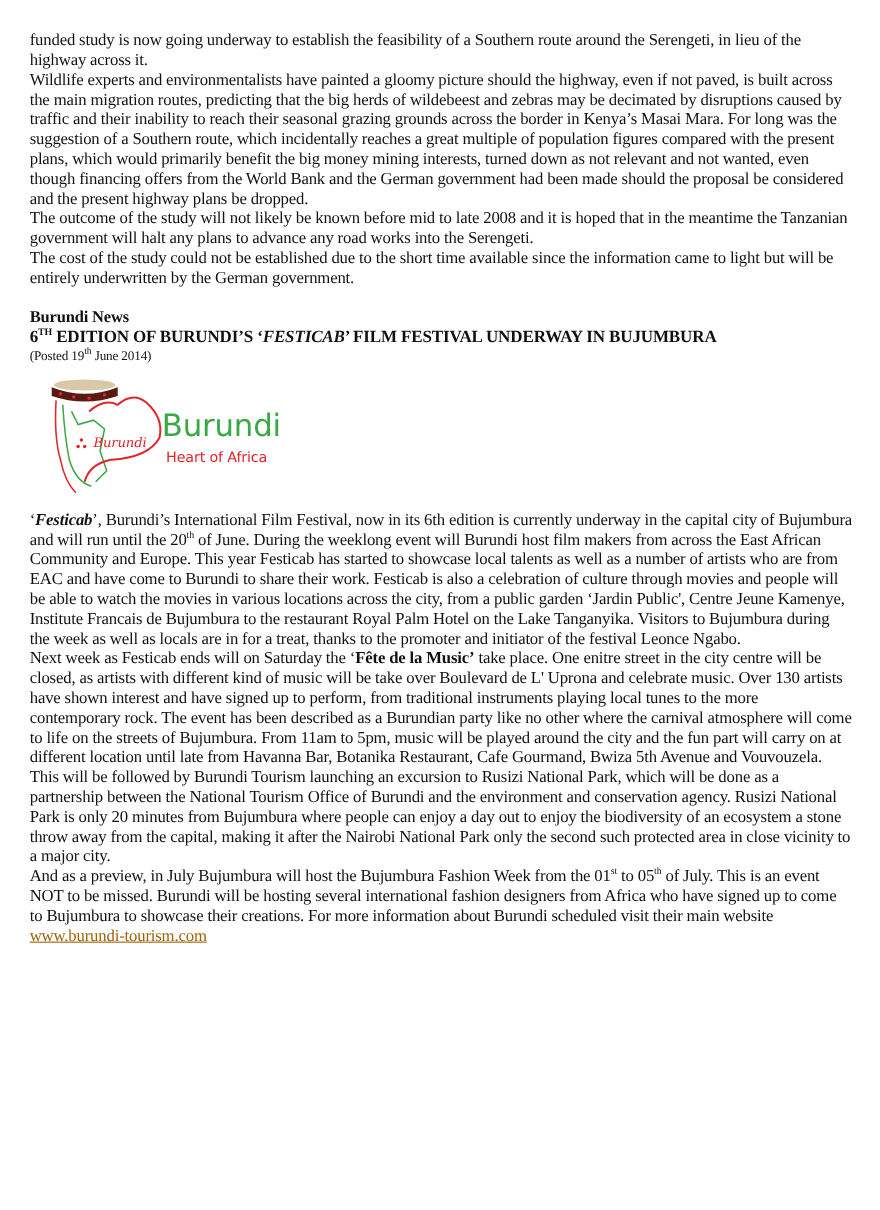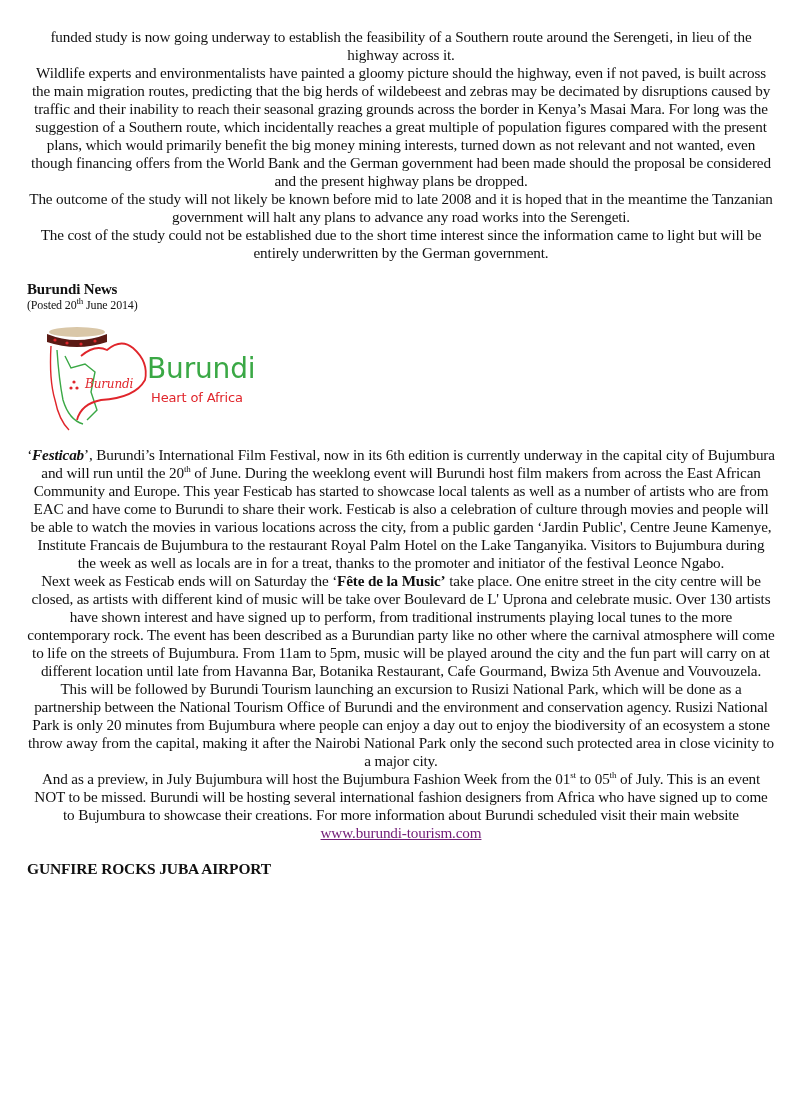--- a/index.html
+++ b/index.html
@@ -3,46 +3,49 @@
 <meta charset="utf-8">
 <style>
   html, body { margin: 0; padding: 0; background: #ffffff; }
   body { width: 800px; height: 1100px; overflow: hidden; position: relative; }
   .page {
     position: absolute; left: 27px; top: 28px; width: 748px;
     font-family: "Liberation Serif", "DejaVu Serif", serif;
     font-size: 15.2px; line-height: 18px; color: #111;
     letter-spacing: -0.15px;
   }
-  .page p { margin: 0; text-align: center; }
+  .page p { margin: 0; }
   .gap { height: 18px; }
   .section-label { font-weight: bold; font-size: 15px; line-height: 18px; }
   .headline { font-weight: bold; font-size: 15.5px; line-height: 18px; }
   .headline sup, .posted sup, .page sup { font-size: 9px; line-height: 0; vertical-align: super; }
   .posted { font-size: 12px; line-height: 14px; }
   .logo { width: 260px; height: 120px; margin: 8px 0 6px -2px; position: relative; }
   .logo svg { display: block; }
-  a.link { color: #701a75; text-decoration: underline; }
+  a.link { color: #a16207; text-decoration: underline; }
   .bi { font-weight: bold; }
 </style>
 </head>
 <body>
 
 <div class="page">
 
   <p>funded study is now going underway to establish the feasibility of a Southern route around the Serengeti, in lieu of the highway across it.</p>
   <p>Wildlife experts and environmentalists have painted a gloomy picture should the highway, even if not paved, is built across the main migration routes, predicting that the big herds of wildebeest and zebras may be decimated by disruptions caused by traffic and their inability to reach their seasonal grazing grounds across the border in Kenya’s Masai Mara. For long was the suggestion of a Southern route, which incidentally reaches a great multiple of population figures compared with the present plans, which would primarily benefit the big money mining interests, turned down as not relevant and not wanted, even though financing offers from the World Bank and the German government had been made should the proposal be considered and the present highway plans be dropped.</p>
   <p>The outcome of the study will not likely be known before mid to late 2008 and it is hoped that in the meantime the Tanzanian government will halt any plans to advance any road works into the Serengeti.</p>
-  <p>The cost of the study could not be established due to the short time interest since the information came to light but will be entirely underwritten by the German government.</p>
+  <p>The cost of the study could not be established due to the short time available since the information came to light but will be entirely underwritten by the German government.</p>
 
   <div class="gap"></div>
 
   <div class="section-label">Burundi News</div>
+  <div class="headline">
+    <span>6</span><sup>TH</sup><span> EDITION OF BURUNDI’S ‘</span><i>FESTICAB</i><span>’ FILM FESTIVAL UNDERWAY IN BUJUMBURA</span>
+  </div>
   <div class="posted">
-    <span>(Posted 20</span><sup>th</sup><span> June 2014)</span>
+    <span>(Posted 19</span><sup>th</sup><span> June 2014)</span>
   </div>
 
   <div class="logo">
     <svg width="260" height="120" viewBox="0 0 260 120">
 
       <g>
         <ellipse cx="52" cy="12" rx="28" ry="5" fill="#d9c7a8"></ellipse>
         <path d="M22 14 Q52 26 82 14 L82 22 Q52 32 22 22 Z" fill="#5a1a14"></path>
         <circle cx="30" cy="20" r="1.6" fill="#e0252b"></circle>
         <circle cx="42" cy="23" r="1.6" fill="#e0252b"></circle>
@@ -68,14 +71,13 @@
   <p><span>‘</span><b><i>Festicab</i></b><span>’, Burundi’s International Film Festival, now in its 6th edition is currently underway in the capital city of Bujumbura and will run until the 20</span><sup>th</sup><span> of June. During the weeklong event will Burundi host film makers from across the East African Community and Europe. This year Festicab has started to showcase local talents as well as a number of artists who are from EAC and have come to Burundi to share their work. Festicab is also a celebration of culture through movies and people will be able to watch the movies in various locations across the city, from a public garden ‘Jardin Public', Centre Jeune Kamenye, Institute Francais de Bujumbura to the restaurant Royal Palm Hotel on the Lake Tanganyika. Visitors to Bujumbura during the week as well as locals are in for a treat, thanks to the promoter and initiator of the festival Leonce Ngabo.</span></p>
 
   <p><span>Next week as Festicab ends will on Saturday the ‘</span><span class="bi">Fête de la Music’</span><span> take place.  One enitre street in the city centre will be closed, as artists with different kind of music will be take over Boulevard de L' Uprona and celebrate music. Over 130 artists have shown interest and have signed up to perform, from traditional instruments playing local tunes to the more contemporary rock. The event has been described as a Burundian party like no other where the carnival atmosphere will come to life on the streets of Bujumbura. From 11am to 5pm, music will be played around the city and the fun part will carry on at different location until late from Havanna Bar, Botanika Restaurant, Cafe Gourmand, Bwiza 5th Avenue and Vouvouzela.</span></p>
 
   <p>This will be followed by Burundi Tourism launching an excursion to Rusizi National Park, which will be done as a partnership between the National Tourism Office of Burundi and the environment and conservation agency. Rusizi National Park is only 20 minutes from Bujumbura where people can enjoy a day out to enjoy the biodiversity of an ecosystem a stone throw away from the capital, making it after the Nairobi National Park only the second such protected area in close vicinity to a major city.</p>
 
   <p><span>And as a preview, in July Bujumbura will host the Bujumbura Fashion Week from the 01</span><sup>st</sup><span> to 05</span><sup>th</sup><span> of July. This is an event NOT to be missed. Burundi will be hosting several international fashion designers from Africa who have signed up to come to Bujumbura to showcase their creations. For more information about Burundi scheduled visit their main website </span><a class="link" href="#">www.burundi-tourism.com</a></p>
 
   <div class="gap"></div>
 
-  <div class="headline">GUNFIRE ROCKS JUBA AIRPORT</div>
 </div>
 
 </body></html>

